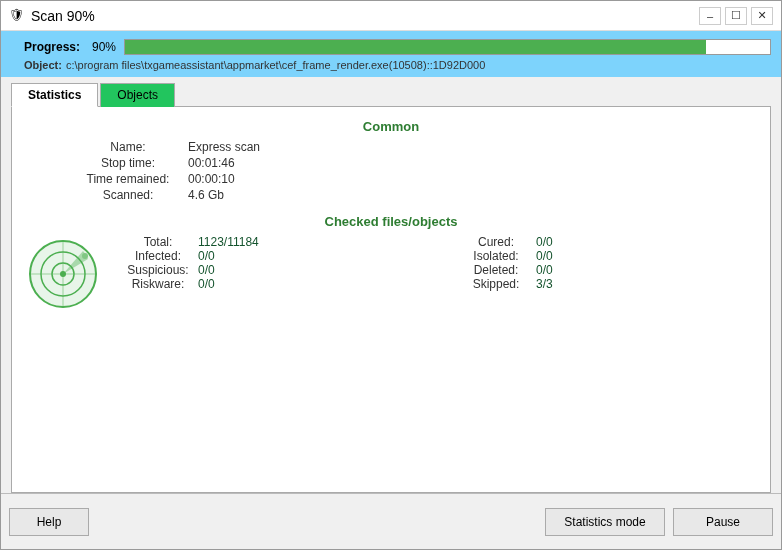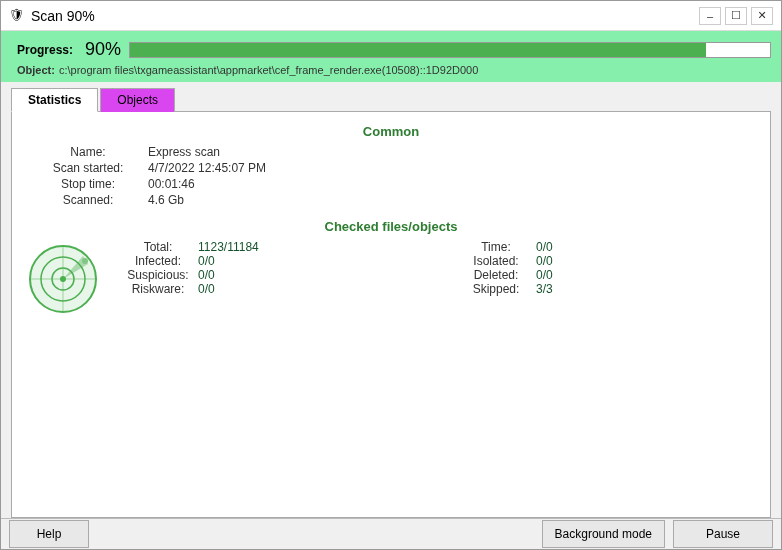--- a/index.html
+++ b/index.html
@@ -48,22 +48,22 @@
       border: 1px solid #ccc;
       cursor: pointer;
       display: flex;
       align-items: center;
       justify-content: center;
       font-size: 11px;
       color: #333;
     }
 
     .progress-section {
-      padding: 8px 10px 4px 16px;
-      background: #86efac;
+      padding: 8px 10px 4px 23px;
+      background: #7dd3fc;
     }
     .progress-row {
       display: flex;
       align-items: center;
       margin-bottom: 4px;
     }
     .progress-label {
       font-weight: bold;
       font-size: 12px;
       margin-right: 8px;
@@ -91,21 +91,21 @@
     }
 
     .tabs-container {
       margin: 6px 10px 0 10px;
       border-bottom: 1px solid #aaa;
       display: flex;
     }
     .tab {
       padding: 4px 16px;
       border: 1px solid #aaa;
-      background: #d946ef;
+      background: #22c55e;
       cursor: pointer;
       font-size: 12px;
       margin-right: 2px;
       margin-bottom: -1px;
       border-bottom: none;
     }
     .tab.active {
       background: #fff;
       border-bottom: 1px solid #fff;
       font-weight: bold;
@@ -133,20 +133,21 @@
     .info-table {
       margin-bottom: 12px;
     }
     .info-row {
       display: flex;
       margin-bottom: 2px;
     }
     .info-key {
       min-width: 120px;
       color: #333;
+      margin-left: 40px;
     }
     .info-value {
       color: #333;
     }
 
     .stats-grid {
       display: grid;
       grid-template-columns: 1fr 1fr;
       gap: 12px 40px;
     }
@@ -166,21 +167,21 @@
       display: flex;
       align-items: flex-start;
       gap: 20px;
     }
     .radar-icon {
       margin-top: 4px;
       flex-shrink: 0;
     }
 
     .bottom-bar {
-      height: 31px;
+      height: 56px;
       background: #f0f0f0;
       border-top: 1px solid #bbb;
       display: flex;
       align-items: center;
       padding: 4px 8px;
       gap: 8px;
     }
     .bottom-btn {
       height: 28px;
       background: #e8e8e8;
@@ -202,21 +203,21 @@
     <div class="title-bar-controls">
       <button class="title-bar-btn">–</button>
       <button class="title-bar-btn">☐</button>
       <button class="title-bar-btn close">✕</button>
     </div>
   </div>
 
   <div class="progress-section">
     <div class="progress-row">
       <span class="progress-label">Progress:</span>
-      <span style="margin-right:8px;font-size:18px;">90%</span>
+      <span style="margin-right:8px;font-size:12px;">90%</span>
       <div class="progress-bar-container">
         <div class="progress-bar-fill" style="width:90%;"></div>
       </div>
     </div>
     <div class="object-row">
       <span class="object-label">Object:</span><span>c:\program files\txgameassistant\appmarket\cef_frame_render.exe(10508)::1D92D000</span>
     </div>
   </div>
 
   <div class="tabs-container">
@@ -225,26 +226,26 @@
   </div>
 
   <div class="content-panel">
     <div class="section-title">Common</div>
     <div class="info-table">
       <div class="info-row">
         <span class="info-key">Name:</span>
         <span class="info-value">Express scan</span>
       </div>
       <div class="info-row">
-        <span class="info-key">Scan started:</span>
-        <span class="info-value">4/7/2022 12:45:07 PM</span>
-      </div>
-      <div class="info-row">
         <span class="info-key">Stop time:</span>
         <span class="info-value">00:01:46</span>
+      </div>
+      <div class="info-row">
+        <span class="info-key">Time remained:</span>
+        <span class="info-value">00:00:10</span>
       </div>
       <div class="info-row">
         <span class="info-key">Scanned:</span>
         <span class="info-value">4.6 Gb</span>
       </div>
     </div>
 
     <div class="section-title">Checked files/objects</div>
 
     <div class="radar-area">
@@ -286,21 +287,21 @@
               <span class="stat-value">0/0</span>
             </div>
             <div class="stat-row">
               <span class="stat-key">Riskware:</span>
               <span class="stat-value">0/0</span>
             </div>
           </div>
 
           <div>
             <div class="stat-row">
-              <span class="stat-key">Time:</span>
+              <span class="stat-key">Cured:</span>
               <span class="stat-value">0/0</span>
             </div>
             <div class="stat-row">
               <span class="stat-key">Isolated:</span>
               <span class="stat-value">0/0</span>
             </div>
             <div class="stat-row">
               <span class="stat-key">Deleted:</span>
               <span class="stat-value">0/0</span>
             </div>
@@ -310,16 +311,16 @@
             </div>
           </div>
         </div>
       </div>
     </div>
   </div>
 
   <div class="bottom-bar">
     <button class="bottom-btn" style="min-width:80px;">Help</button>
     <div class="spacer"></div>
-    <button class="bottom-btn" style="min-width:120px;">Background mode</button>
+    <button class="bottom-btn" style="min-width:120px;">Statistics mode</button>
     <button class="bottom-btn" style="min-width:100px;text-align:center;">Pause</button>
   </div>
 </div>
 
 </body></html>

